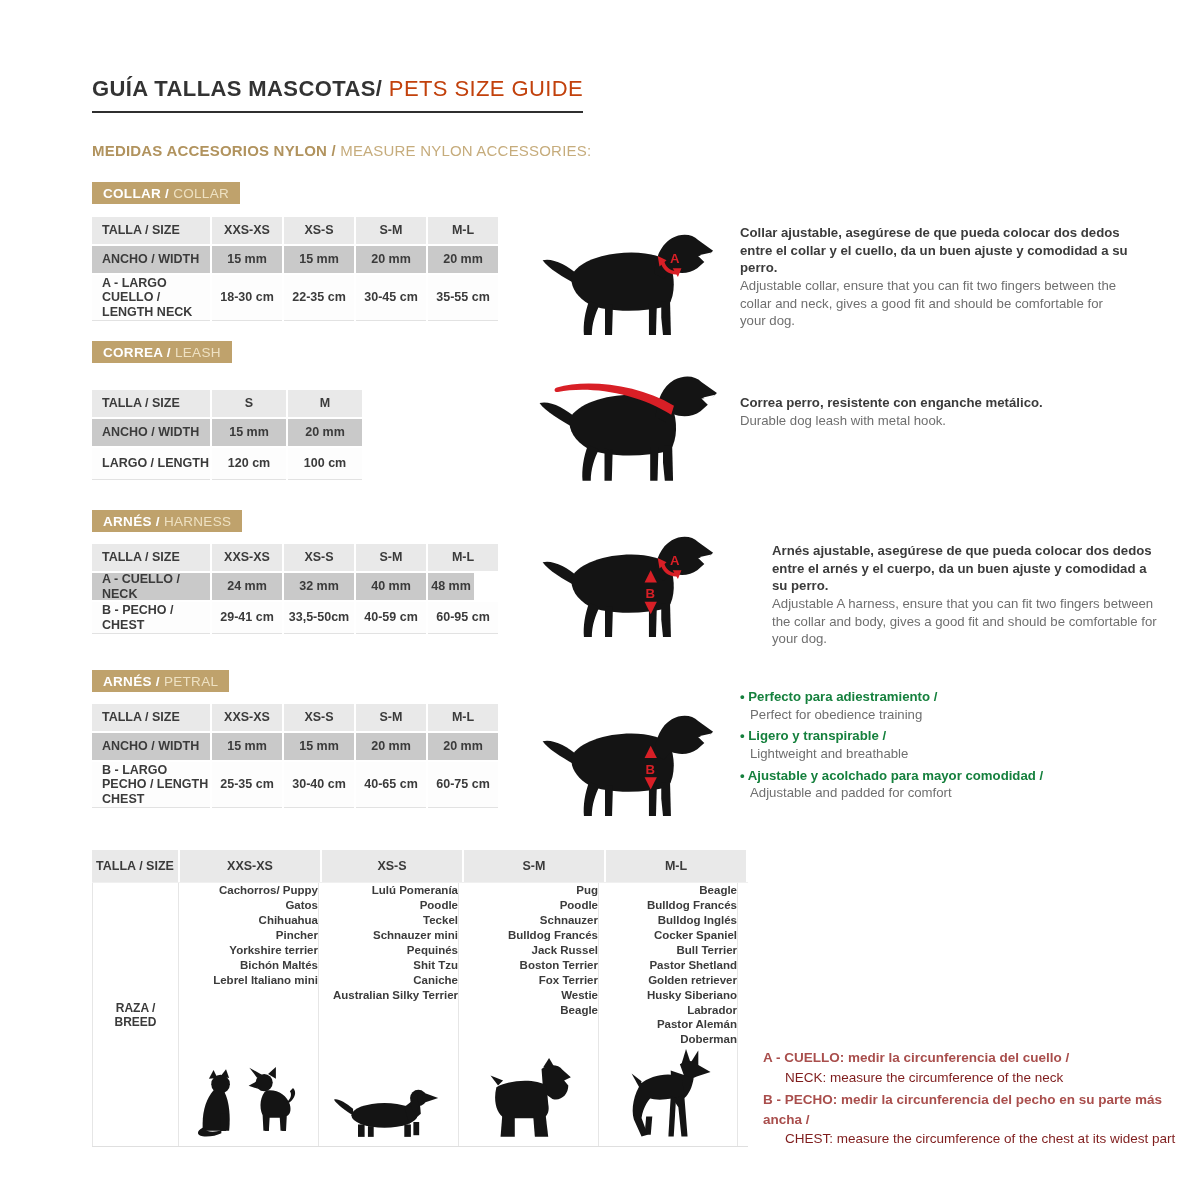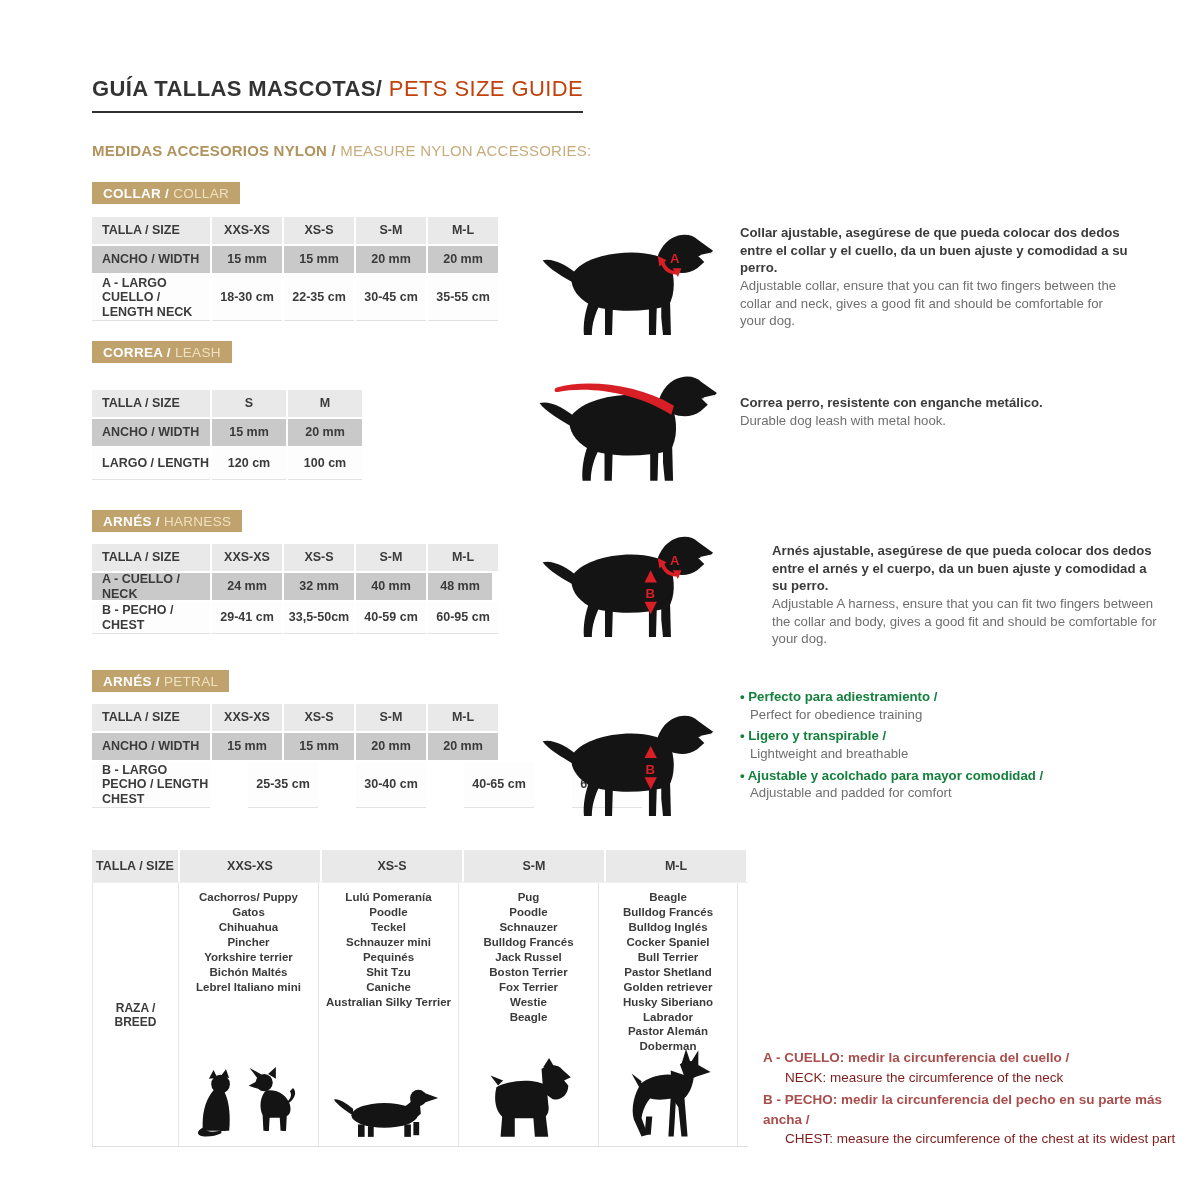--- a/index.html
+++ b/index.html
@@ -48,21 +48,21 @@
   .breed-table{position:absolute;left:92px;top:850px;}
   .bt-head{display:flex;}
   .bt-hcell{background:#e9e9e9;height:32px;margin-right:2px;display:flex;align-items:center;
             justify-content:center;font-weight:bold;font-size:12.5px;box-sizing:border-box;}
   .bt-body{display:flex;border-bottom:1px solid #dfdfdf;border-top:1px solid #f0f0f0;}
   .bt-cell{border-left:1px solid #e6e6e6;box-sizing:border-box;height:263px;position:relative;}
   .bt-cell:last-child{border-right:1px solid #e6e6e6;}
   .bt-label{width:86px;display:flex;align-items:center;justify-content:center;
             font-weight:bold;font-size:12px;text-align:center;padding:0 14px;}
   .bt-col{width:140px;}
-  .breed-lines{padding-top:7px;font-weight:bold;font-size:11.5px;line-height:1.3;text-align:center;}
+  .breed-lines{font-weight:bold;font-size:11.5px;line-height:1.3;text-align:right;}
   .breed-fig{position:absolute;bottom:5px;left:0;width:100%;display:flex;
              justify-content:center;align-items:flex-end;}
 
   
   .annots{position:absolute;left:763px;top:1048px;font-size:13.5px;line-height:1.45;width:430px;}
   .annots .a-es{color:#a94e4c;font-weight:bold;}
   .annots .a-en{color:#7f1d1d;padding-left:22px;margin-bottom:3px;}
 
   svg .sil{fill:#141414;}
   svg .red{fill:#d81f26;}
@@ -177,21 +177,21 @@
         <div class="tcell" style="width: 70px;">XXS-XS</div>
         <div class="tcell" style="width: 70px;">XS-S</div>
         <div class="tcell" style="width: 70px;">S-M</div>
         <div class="tcell" style="width: 70px;">M-L</div>
       </div>
       <div class="trow r1" style="height: 27px;">
         <div class="tcell tlabel" style="width: 118px;">A - CUELLO / NECK</div>
         <div class="tcell" style="width: 70px;">24 mm</div>
         <div class="tcell" style="width: 70px;">32 mm</div>
         <div class="tcell" style="width: 70px;">40 mm</div>
-        <div class="tcell" style="width: 64px;">48 mm</div>
+        <div class="tcell" style="width: 46px;">48 mm</div>
       </div>
       <div class="trow r2" style="height: 32px;">
         <div class="tcell tlabel" style="width: 118px;">B - PECHO / CHEST</div>
         <div class="tcell" style="width: 70px;">29-41 cm</div>
         <div class="tcell" style="width: 70px;">33,5-50cm</div>
         <div class="tcell" style="width: 70px;">40-59 cm</div>
         <div class="tcell" style="width: 70px;">60-95 cm</div>
       </div>
     </div>
   <div class="dogfig" style="left:538px;top:521px;">
@@ -224,21 +224,21 @@
         <div class="tcell" style="width: 70px;">S-M</div>
         <div class="tcell" style="width: 70px;">M-L</div>
       </div>
       <div class="trow r1" style="height: 27px;">
         <div class="tcell tlabel" style="width: 118px;">ANCHO / WIDTH</div>
         <div class="tcell" style="width: 70px;">15 mm</div>
         <div class="tcell" style="width: 70px;">15 mm</div>
         <div class="tcell" style="width: 70px;">20 mm</div>
         <div class="tcell" style="width: 70px;">20 mm</div>
       </div>
-      <div class="trow r2" style="height: 46px; gap: 36px;">
+      <div class="trow r2" style="height: 46px;">
         <div class="tcell tlabel" style="width: 118px;">B - LARGO PECHO / LENGTH CHEST</div>
         <div class="tcell" style="width: 70px;">25-35 cm</div>
         <div class="tcell" style="width: 70px;">30-40 cm</div>
         <div class="tcell" style="width: 70px;">40-65 cm</div>
         <div class="tcell" style="width: 70px;">60-75 cm</div>
       </div>
     </div>
   <div class="dogfig" style="left:538px;top:700px;">
     <svg width="185" height="123" viewBox="0 0 210 140">
       <use href="#dog-sym"></use>

